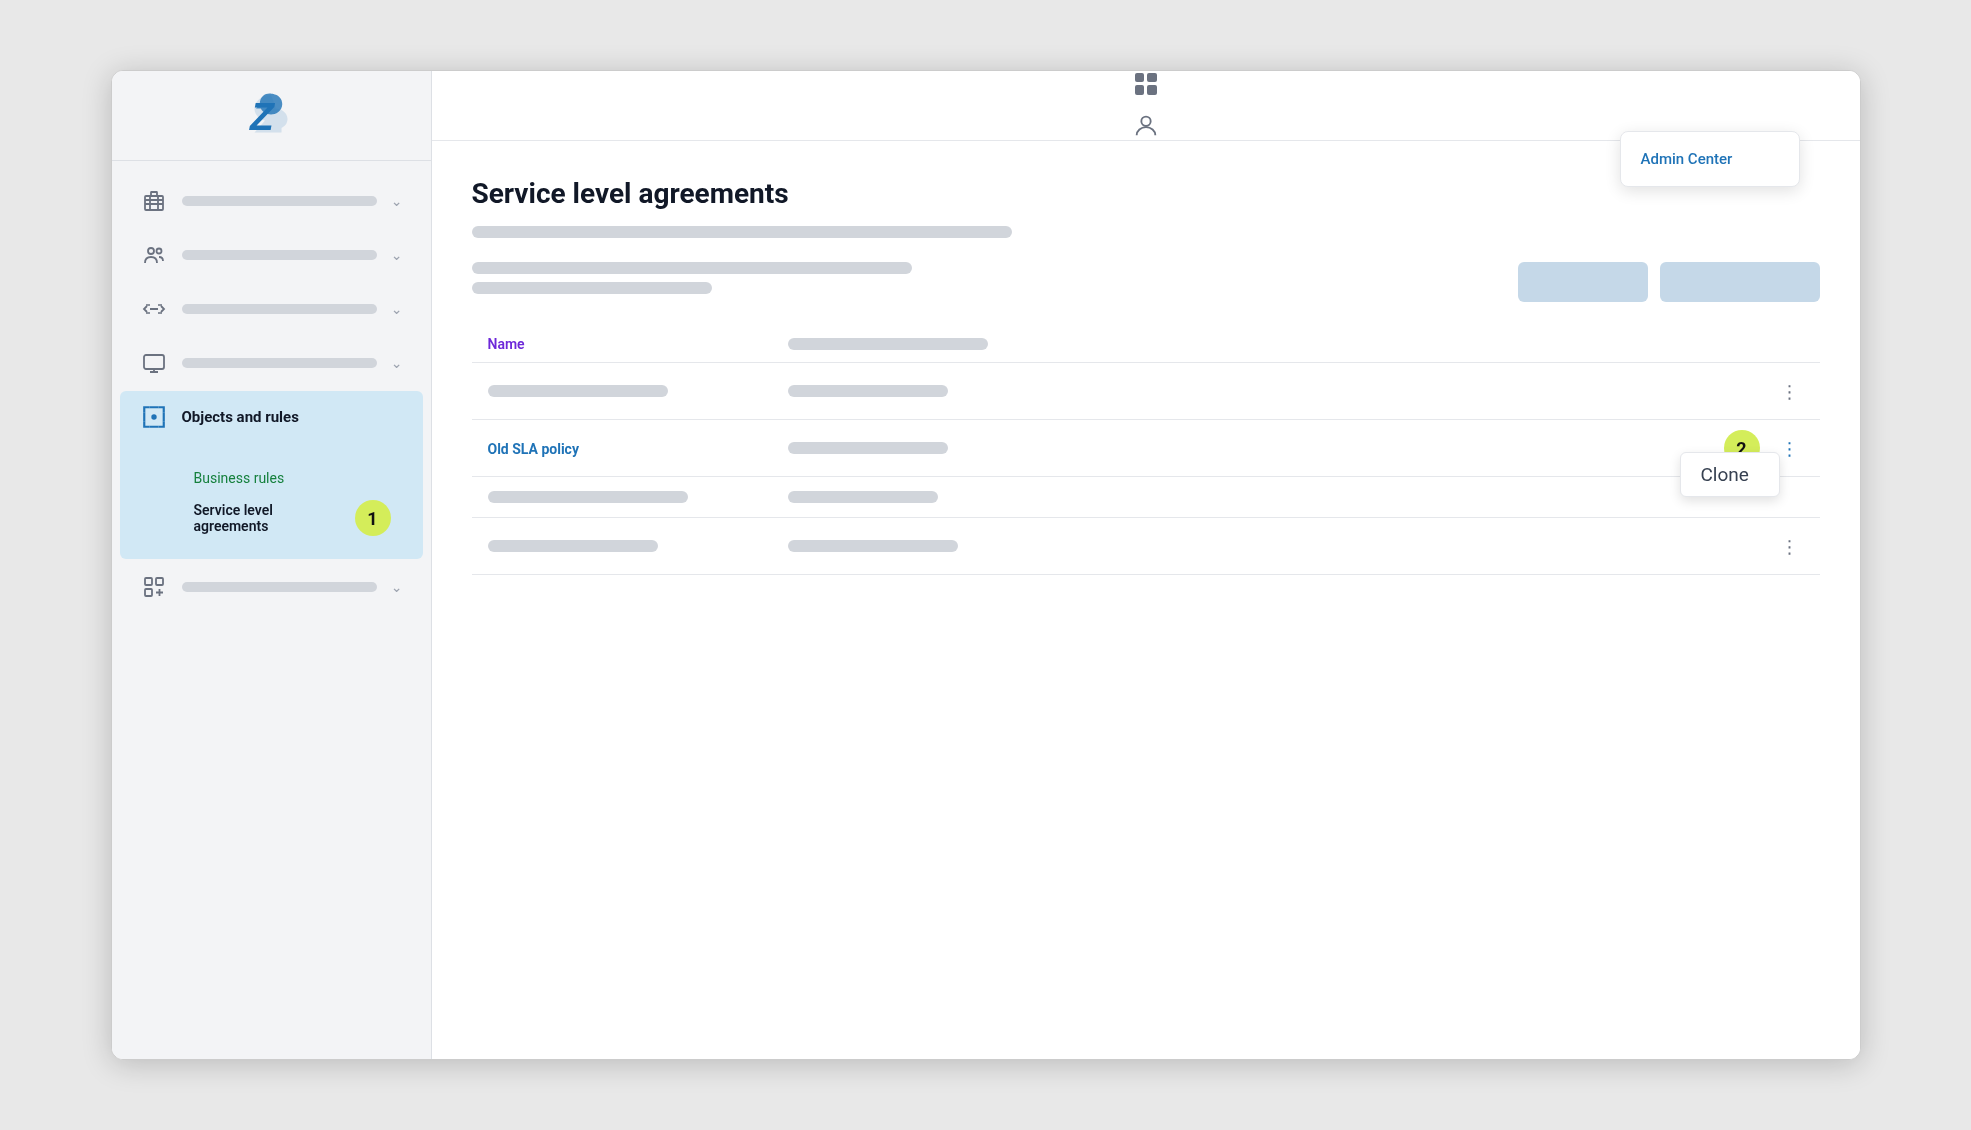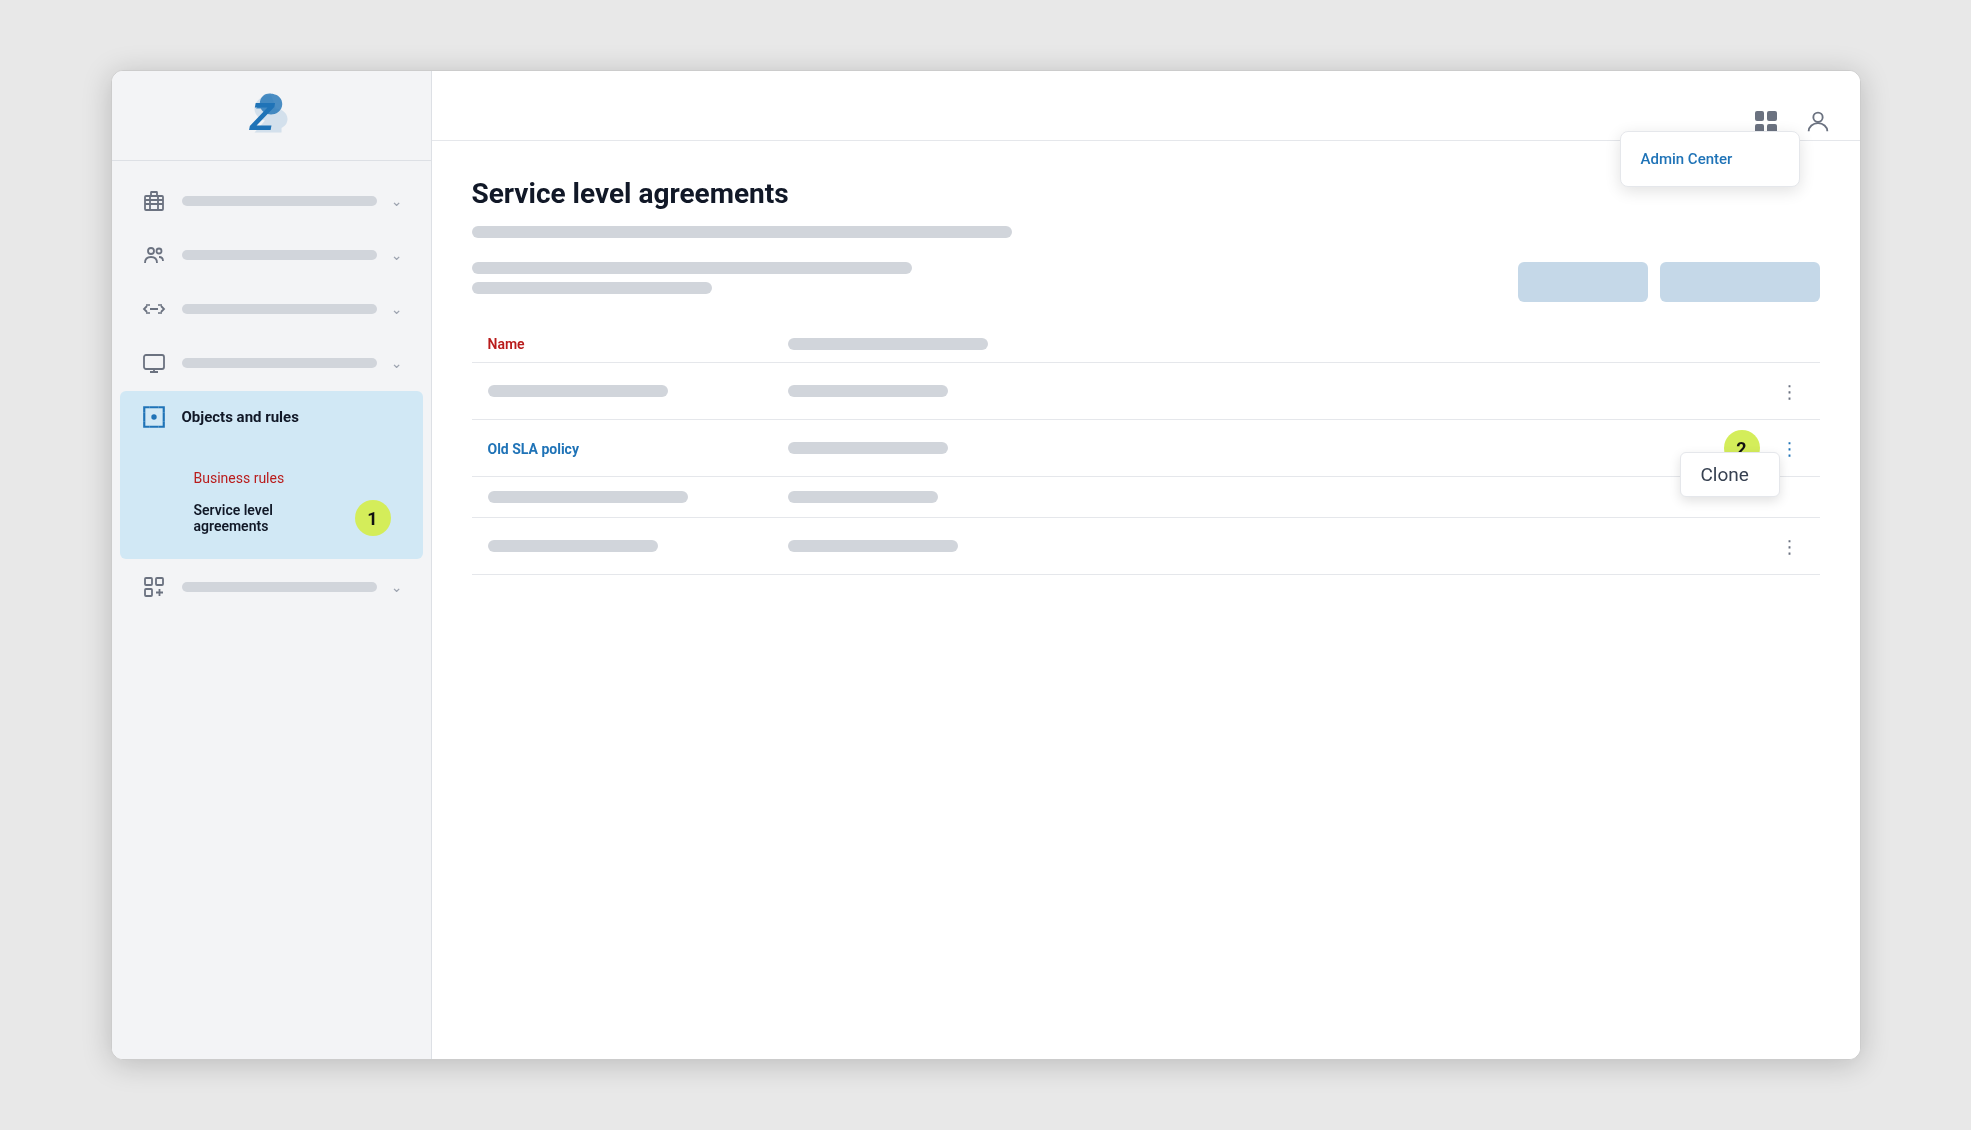--- a/index.html
+++ b/index.html
@@ -85,21 +85,21 @@
       color: #9ca3af;
       font-size: 14px;
       margin-left: auto;
     }
     .nav-sub {
       padding: 4px 0 4px 60px;
     }
     .nav-sub-item {
       padding: 7px 12px;
       font-size: 14px;
-      color: #b91c1c;
+      color: #15803d;
       cursor: pointer;
       border-radius: 4px;
     }
     .nav-sub-item.active {
       font-weight: 600;
       color: #111827;
     }
     
     .step-badge {
       width: 36px;
@@ -119,25 +119,26 @@
       flex: 1;
       display: flex;
       flex-direction: column;
       background: #fff;
       overflow: hidden;
     }
     .topbar {
       height: 70px;
       border-bottom: 1px solid #e5e7eb;
       display: flex;
-      align-items: flex-end;
+      align-items: center;
       justify-content: flex-end;
       padding: 0 24px;
       gap: 16px;
       position: relative;
+      flex-direction: column;
     }
     .topbar-icon {
       width: 36px;
       height: 36px;
       display: flex;
       align-items: center;
       justify-content: center;
       cursor: pointer;
       color: #6b7280;
       font-size: 22px;
@@ -249,21 +250,21 @@
     .table-header-row {
       display: flex;
       align-items: center;
       padding: 10px 16px;
       border-bottom: 1px solid #e5e7eb;
       gap: 20px;
     }
     .col-name {
       width: 280px;
       font-size: 14px;
-      color: #b91c1c;
+      color: #6d28d9;
       font-weight: 600;
     }
     .col-val {
       flex: 1;
     }
     .table-row {
       display: flex;
       align-items: center;
       padding: 14px 16px;
       border-bottom: 1px solid #e5e7eb;

